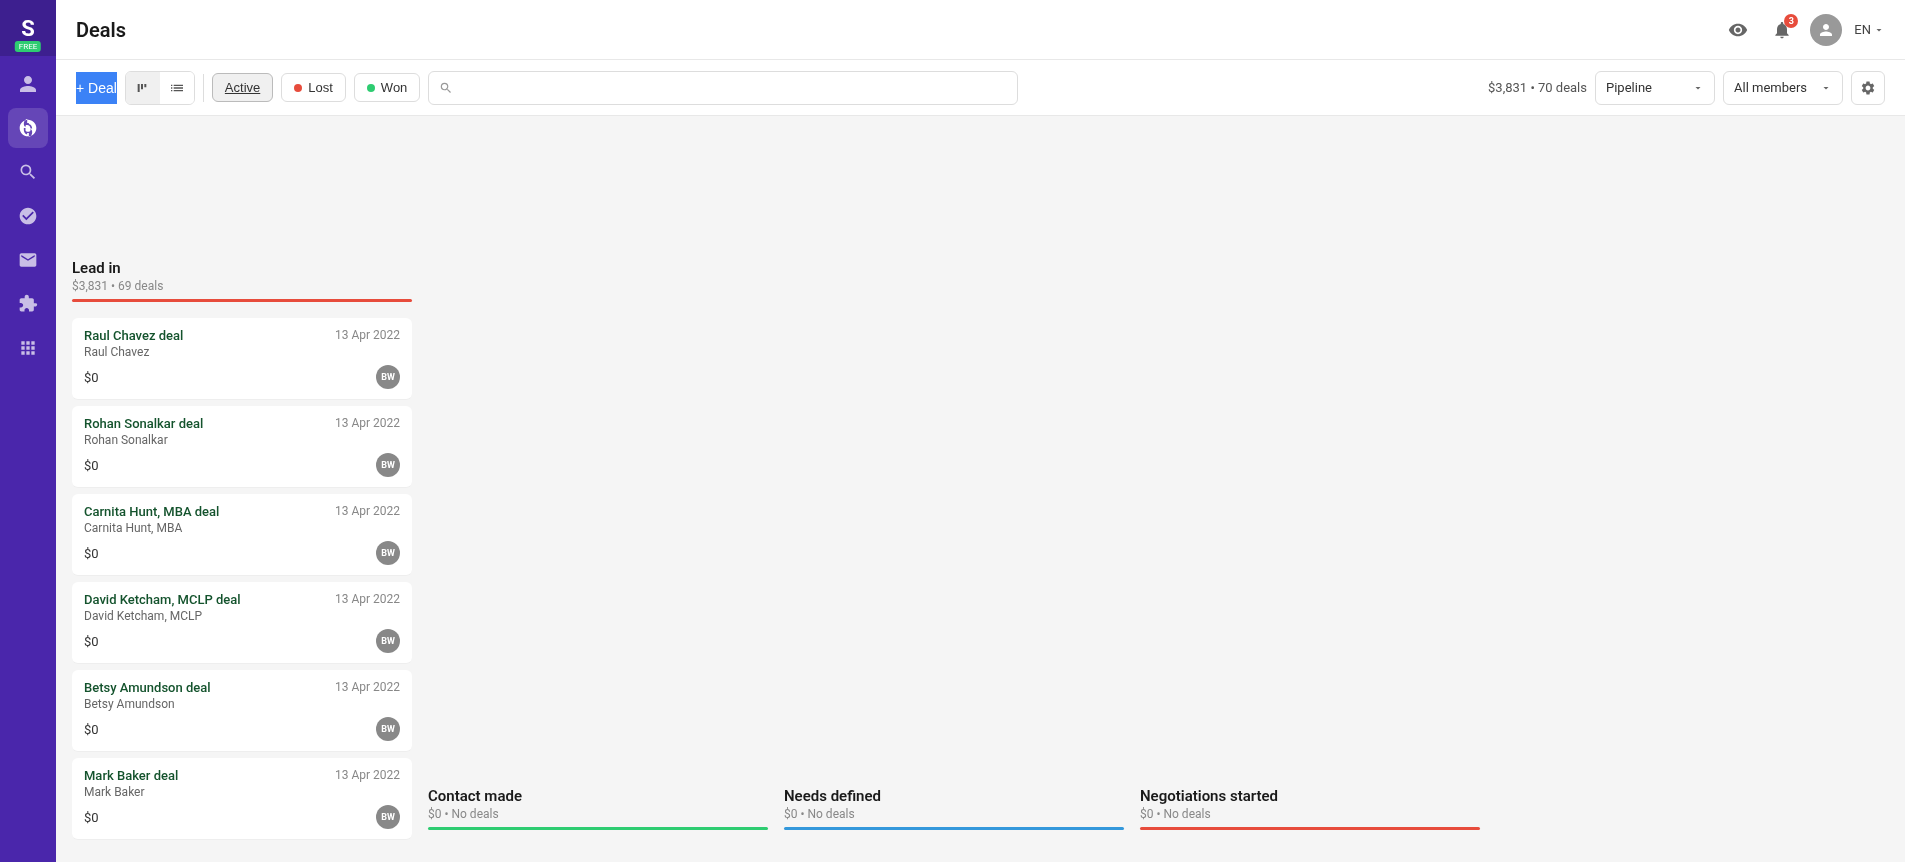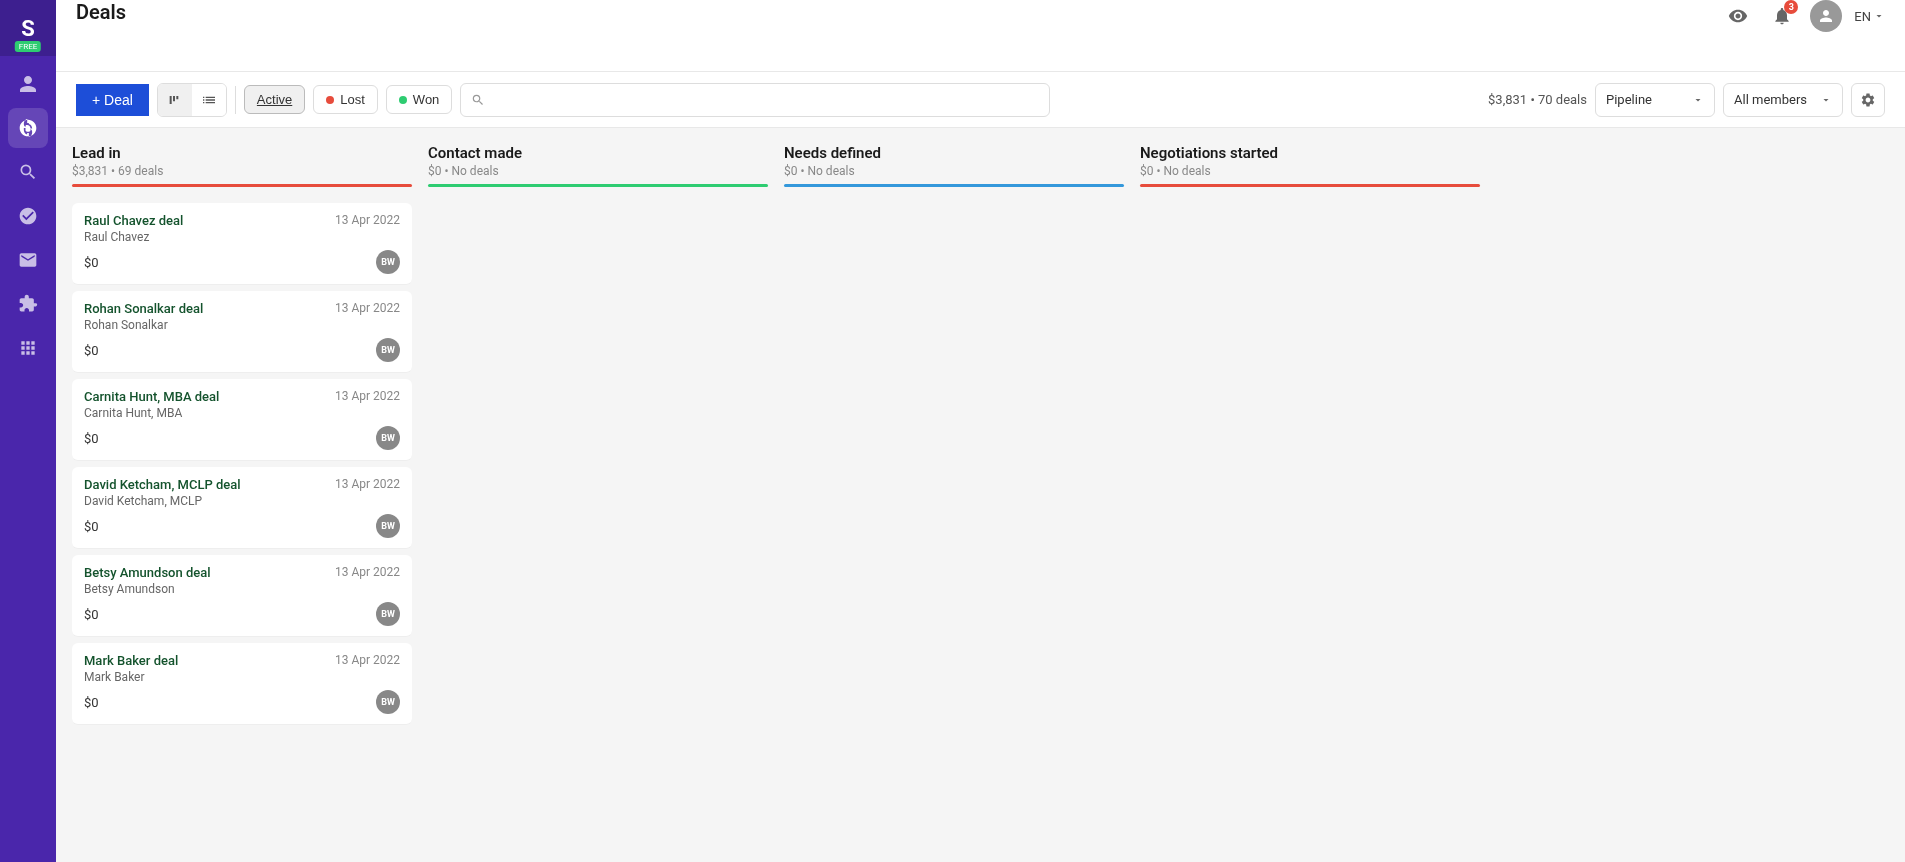--- a/index.html
+++ b/index.html
@@ -69,25 +69,25 @@
     
     .main {
       flex: 1;
       display: flex;
       flex-direction: column;
       overflow: hidden;
     }
 
     
     .header {
-      height: 72px;
+      height: 60px;
       background: white;
       border-bottom: 1px solid #e8e8e8;
       display: flex;
-      align-items: flex-start;
+      align-items: center;
       padding: 0 20px;
       justify-content: space-between;
     }
     .header-title {
       font-size: 20px;
       font-weight: 600;
       color: #1a1a1a;
     }
     .header-right {
       display: flex;
@@ -146,24 +146,24 @@
     .toolbar {
       height: 56px;
       background: white;
       border-bottom: 1px solid #e8e8e8;
       display: flex;
       align-items: center;
       padding: 0 20px;
       gap: 8px;
     }
     .btn-primary {
-      background: #1d4ed8;
+      background: #3b82f6;
       color: white;
       border: none;
-      padding: 8px 16px;
+      padding: 8px 0;
       border-radius: 0;
       font-size: 14px;
       font-weight: 500;
       cursor: pointer;
       display: flex;
       align-items: center;
       gap: 4px;
     }
     .view-toggle {
       display: flex;
@@ -274,20 +274,21 @@
     .settings-btn svg { width: 16px; height: 16px; fill: currentColor; }
 
     
     .board {
       flex: 1;
       display: flex;
       overflow-x: auto;
       padding: 16px;
       gap: 16px;
       background: #f5f5f5;
+      align-items: flex-end;
     }
     .column {
       width: 340px;
       flex-shrink: 0;
       display: flex;
       flex-direction: column;
     }
     .column-header {
       margin-bottom: 8px;
     }

